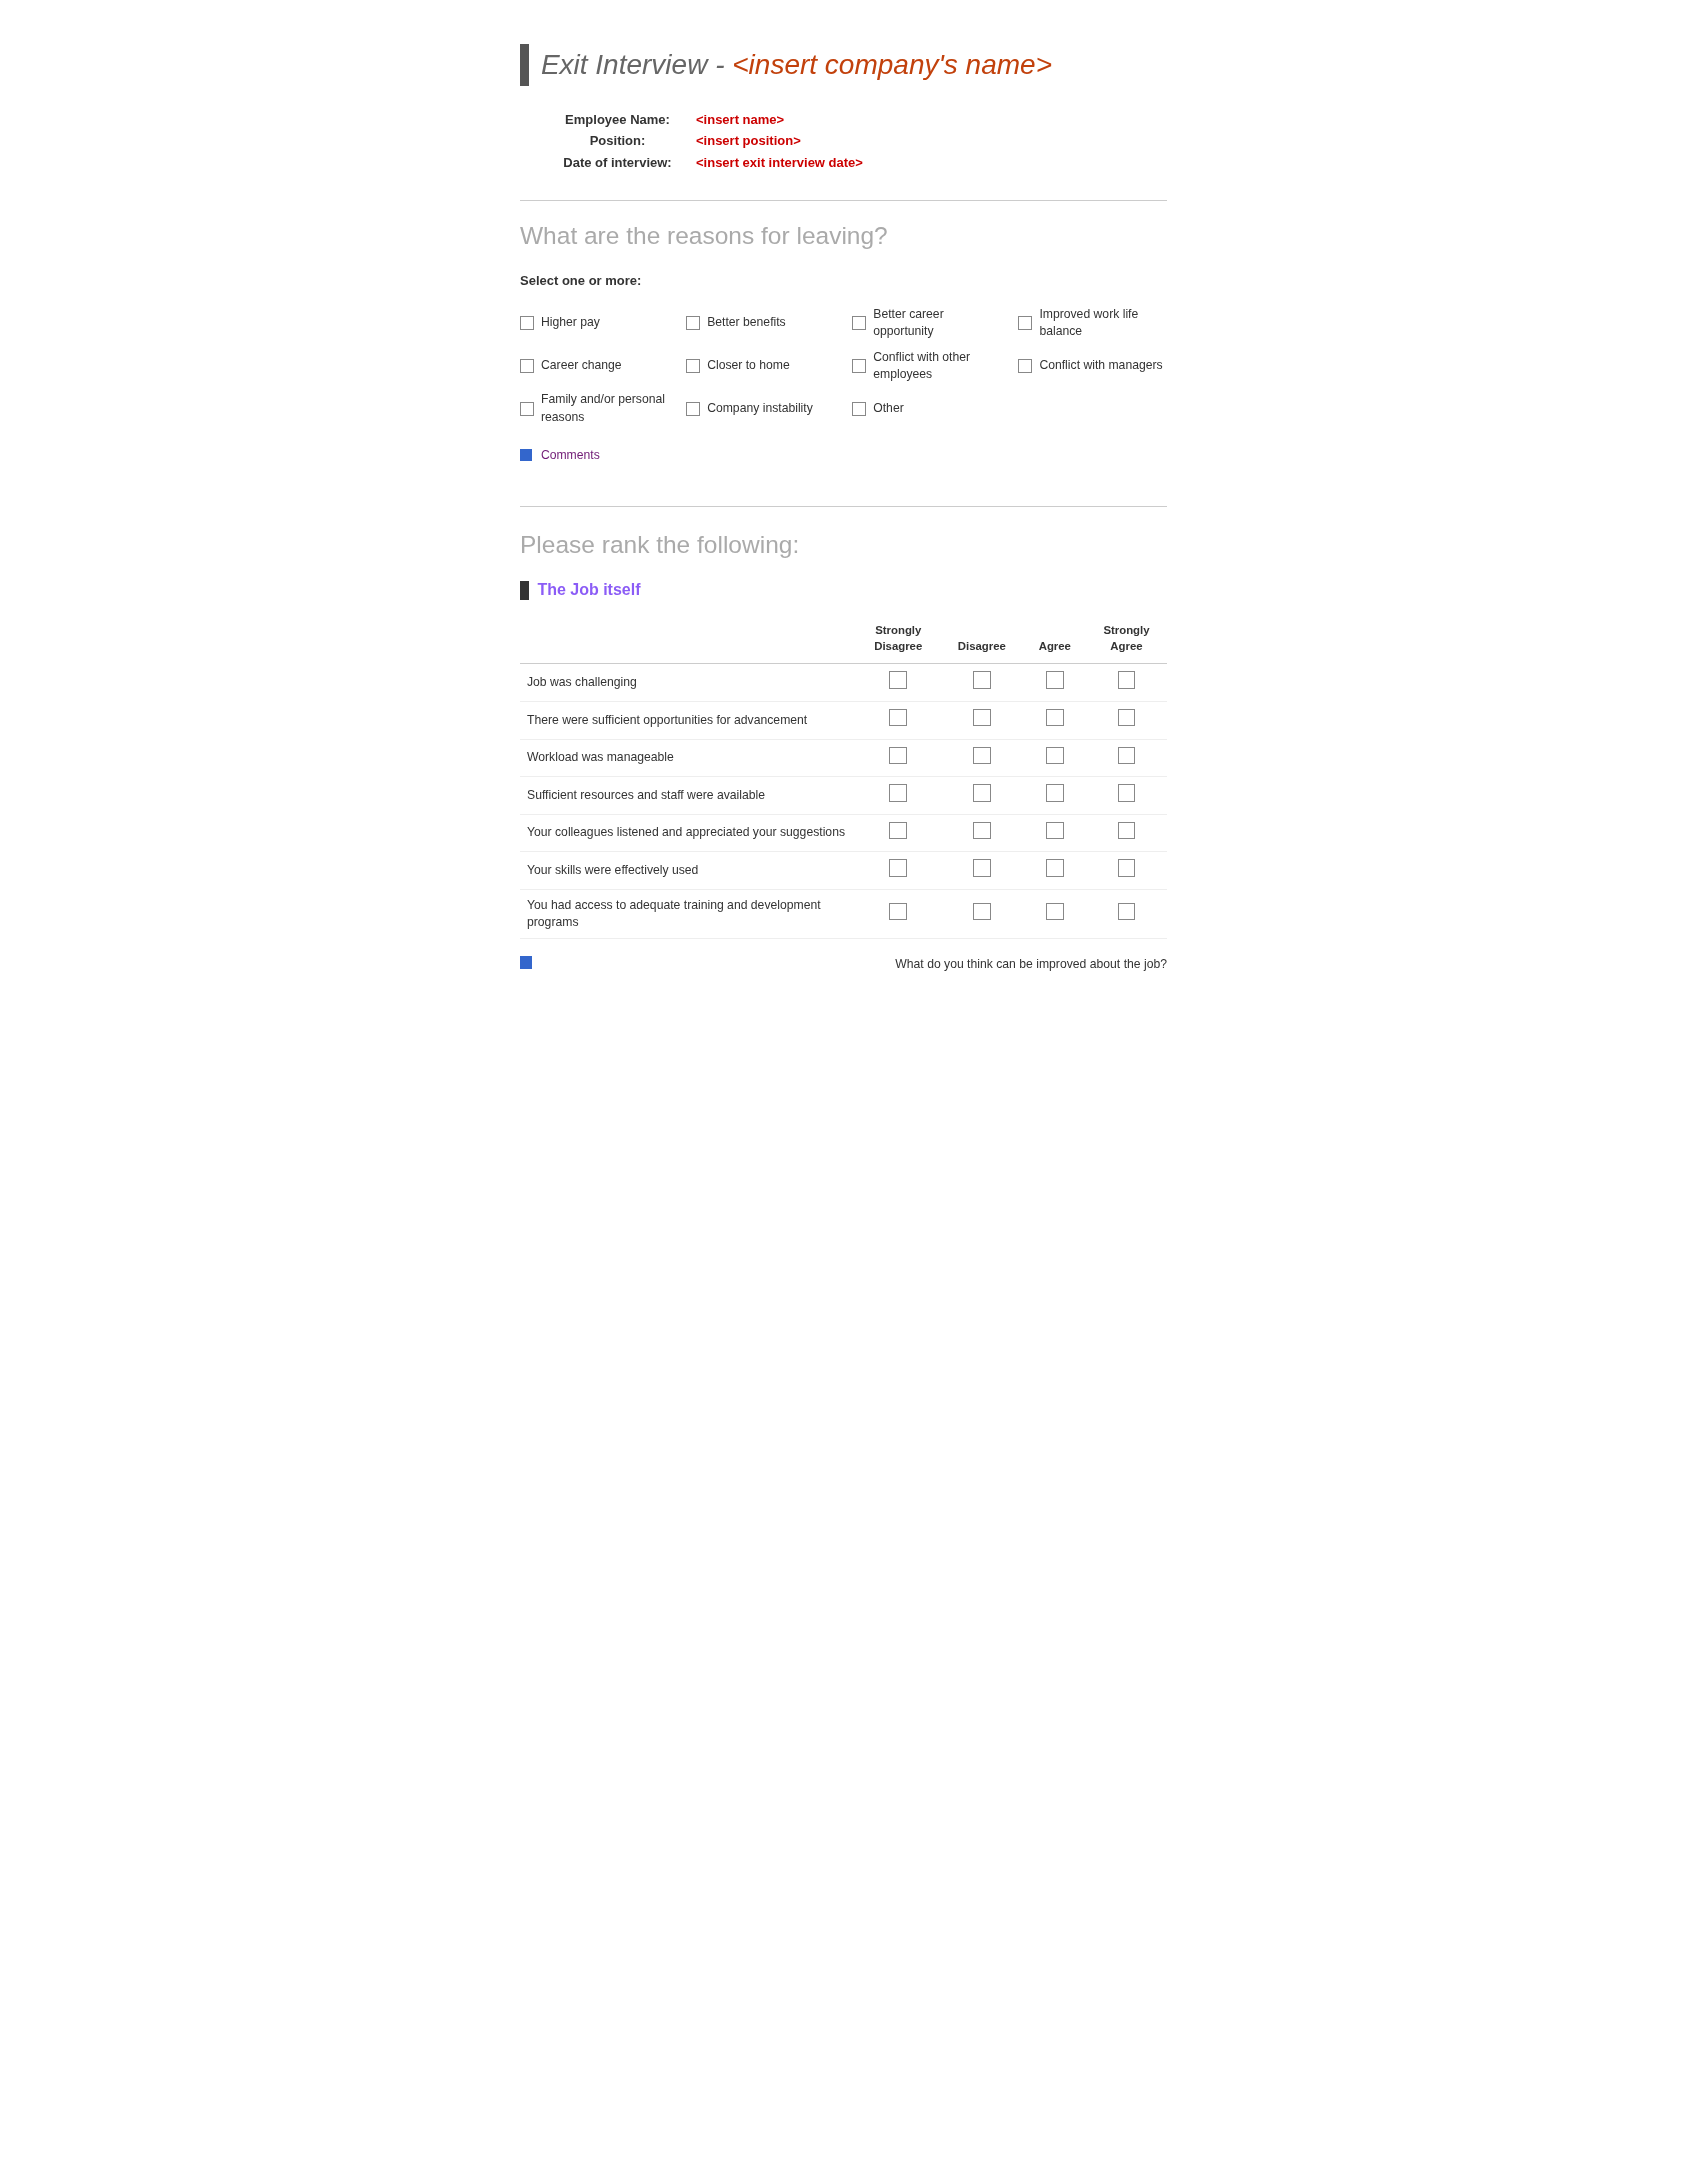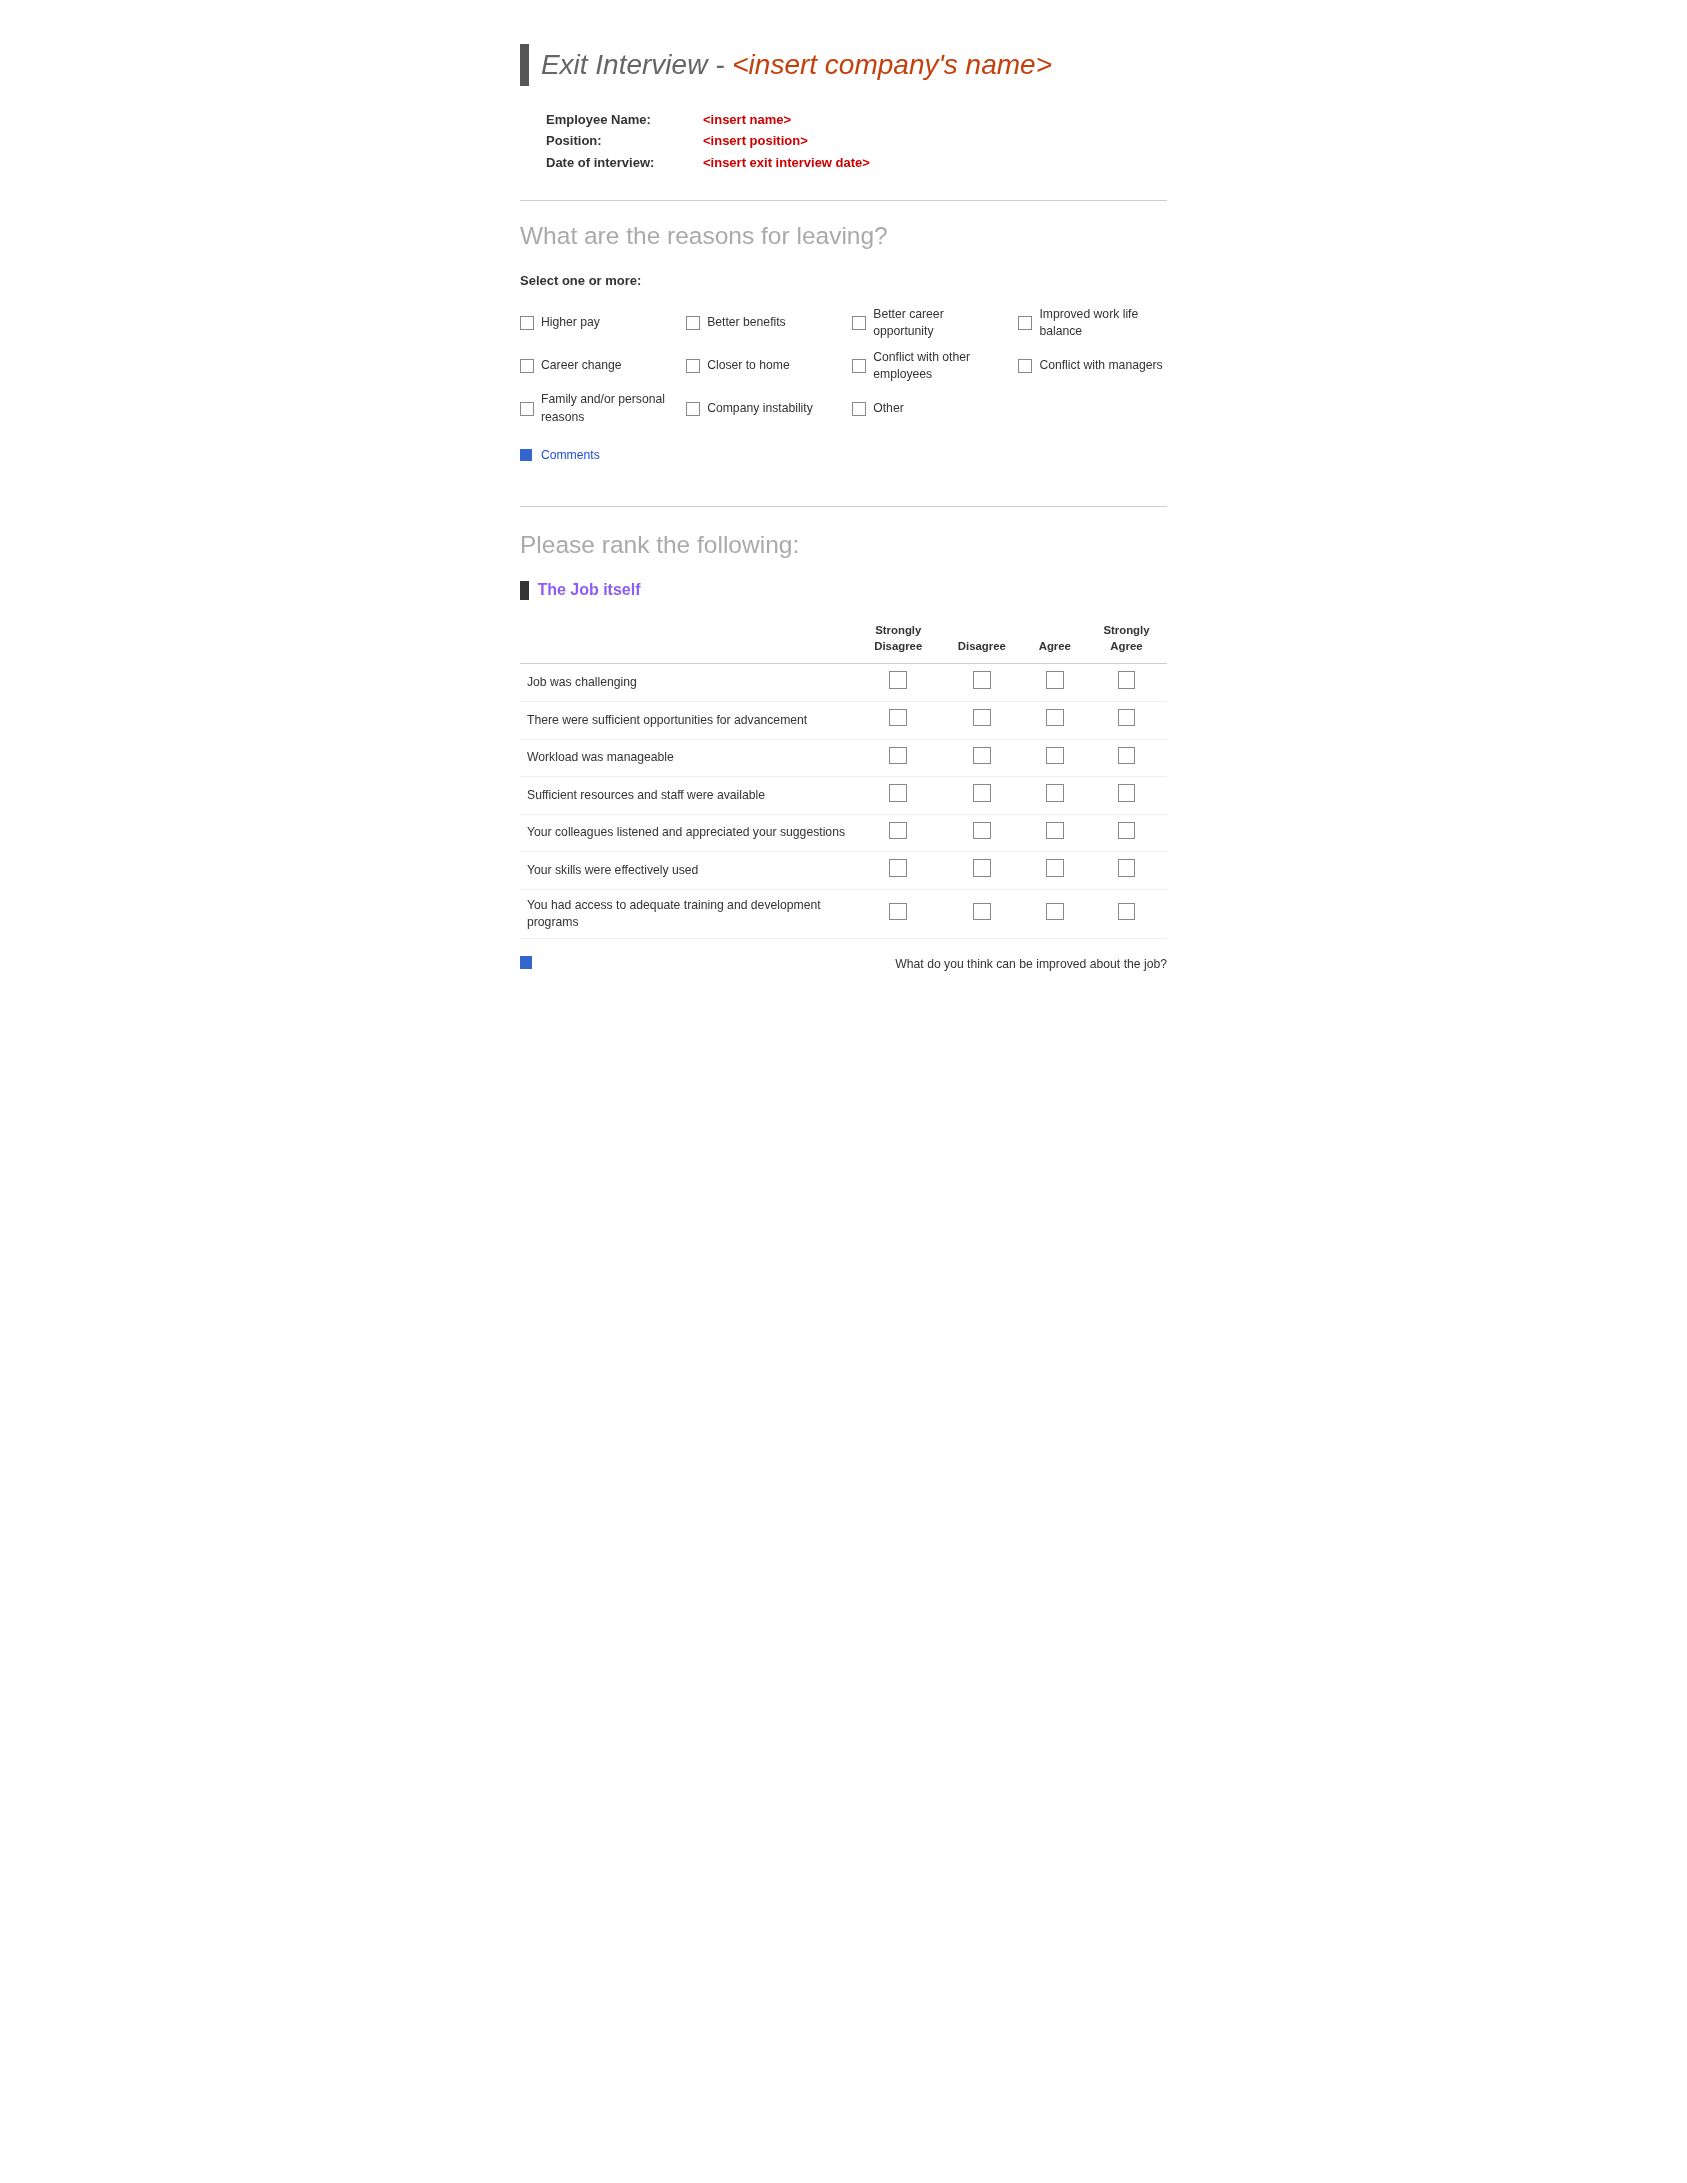--- a/index.html
+++ b/index.html
@@ -38,22 +38,23 @@
       font-weight: 300;
       color: #666;
     }
     .header-title span {
       color: #c2410c;
       font-weight: 400;
       font-style: italic;
     }
     
     .employee-info {
-      margin-left: 26px;
+      margin-left: 19px;
       margin-bottom: 28px;
+      text-align: center;
     }
     .info-row {
       display: flex;
       margin-bottom: 3.5px;
     }
     .info-label {
       font-weight: bold;
       min-width: 157px;
       font-size: 13px;
     }
@@ -109,21 +110,21 @@
       margin-bottom: 42px;
     }
     .blue-square {
       width: 12.2px;
       height: 12.2px;
       background: #3366cc;
       flex-shrink: 0;
     }
     .comments-label {
       font-size: 12.2px;
-      color: #1d4ed8;
+      color: #701a75;
     }
     
     .rank-section-title {
       font-size: 24.5px;
       font-weight: 300;
       color: #aaa;
       margin-bottom: 17.5px;
     }
     
     .subsection-header {

